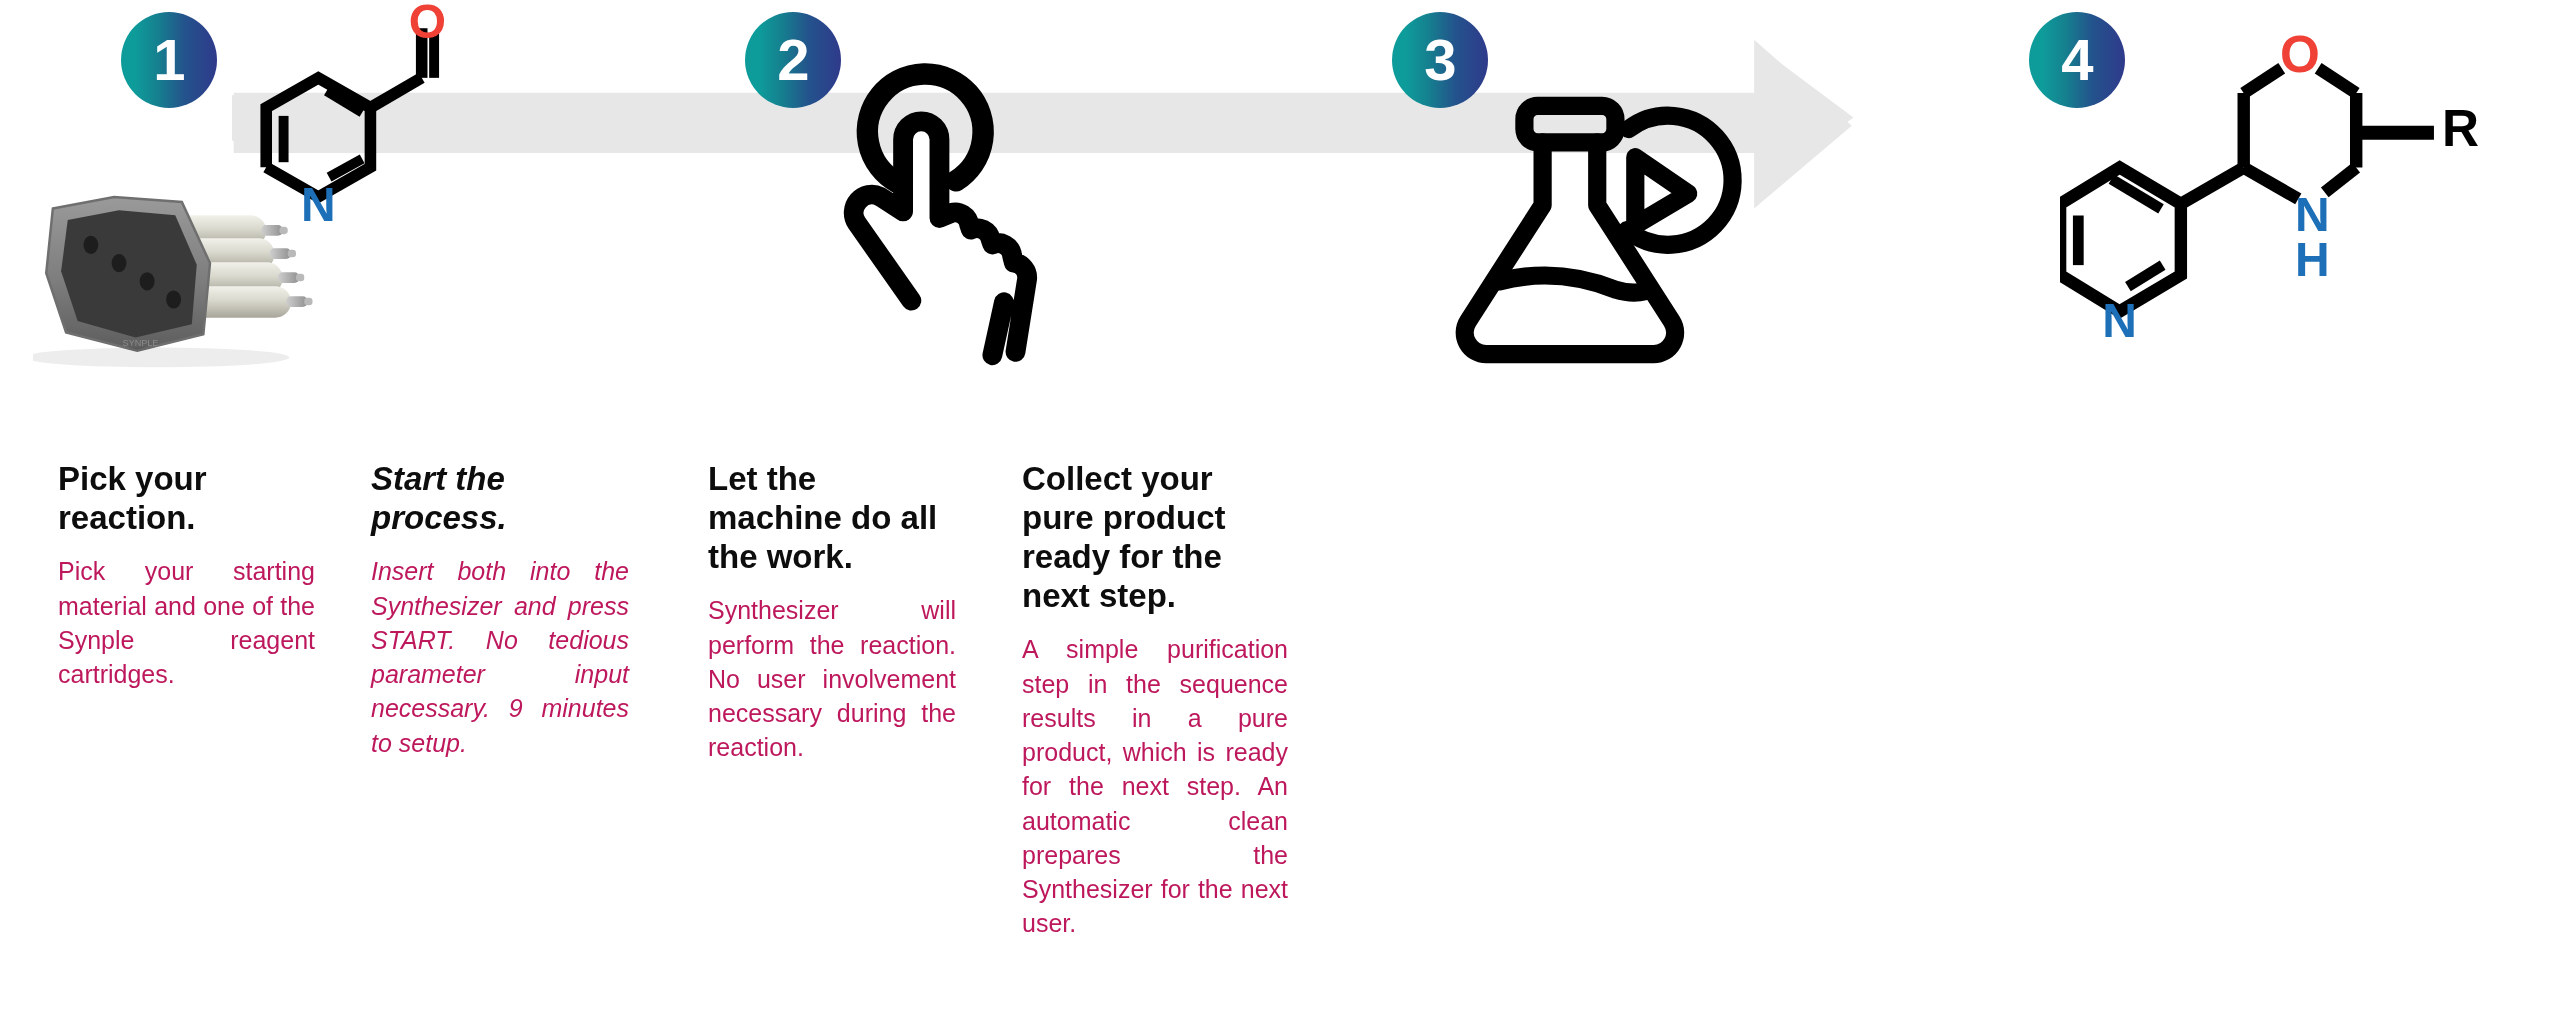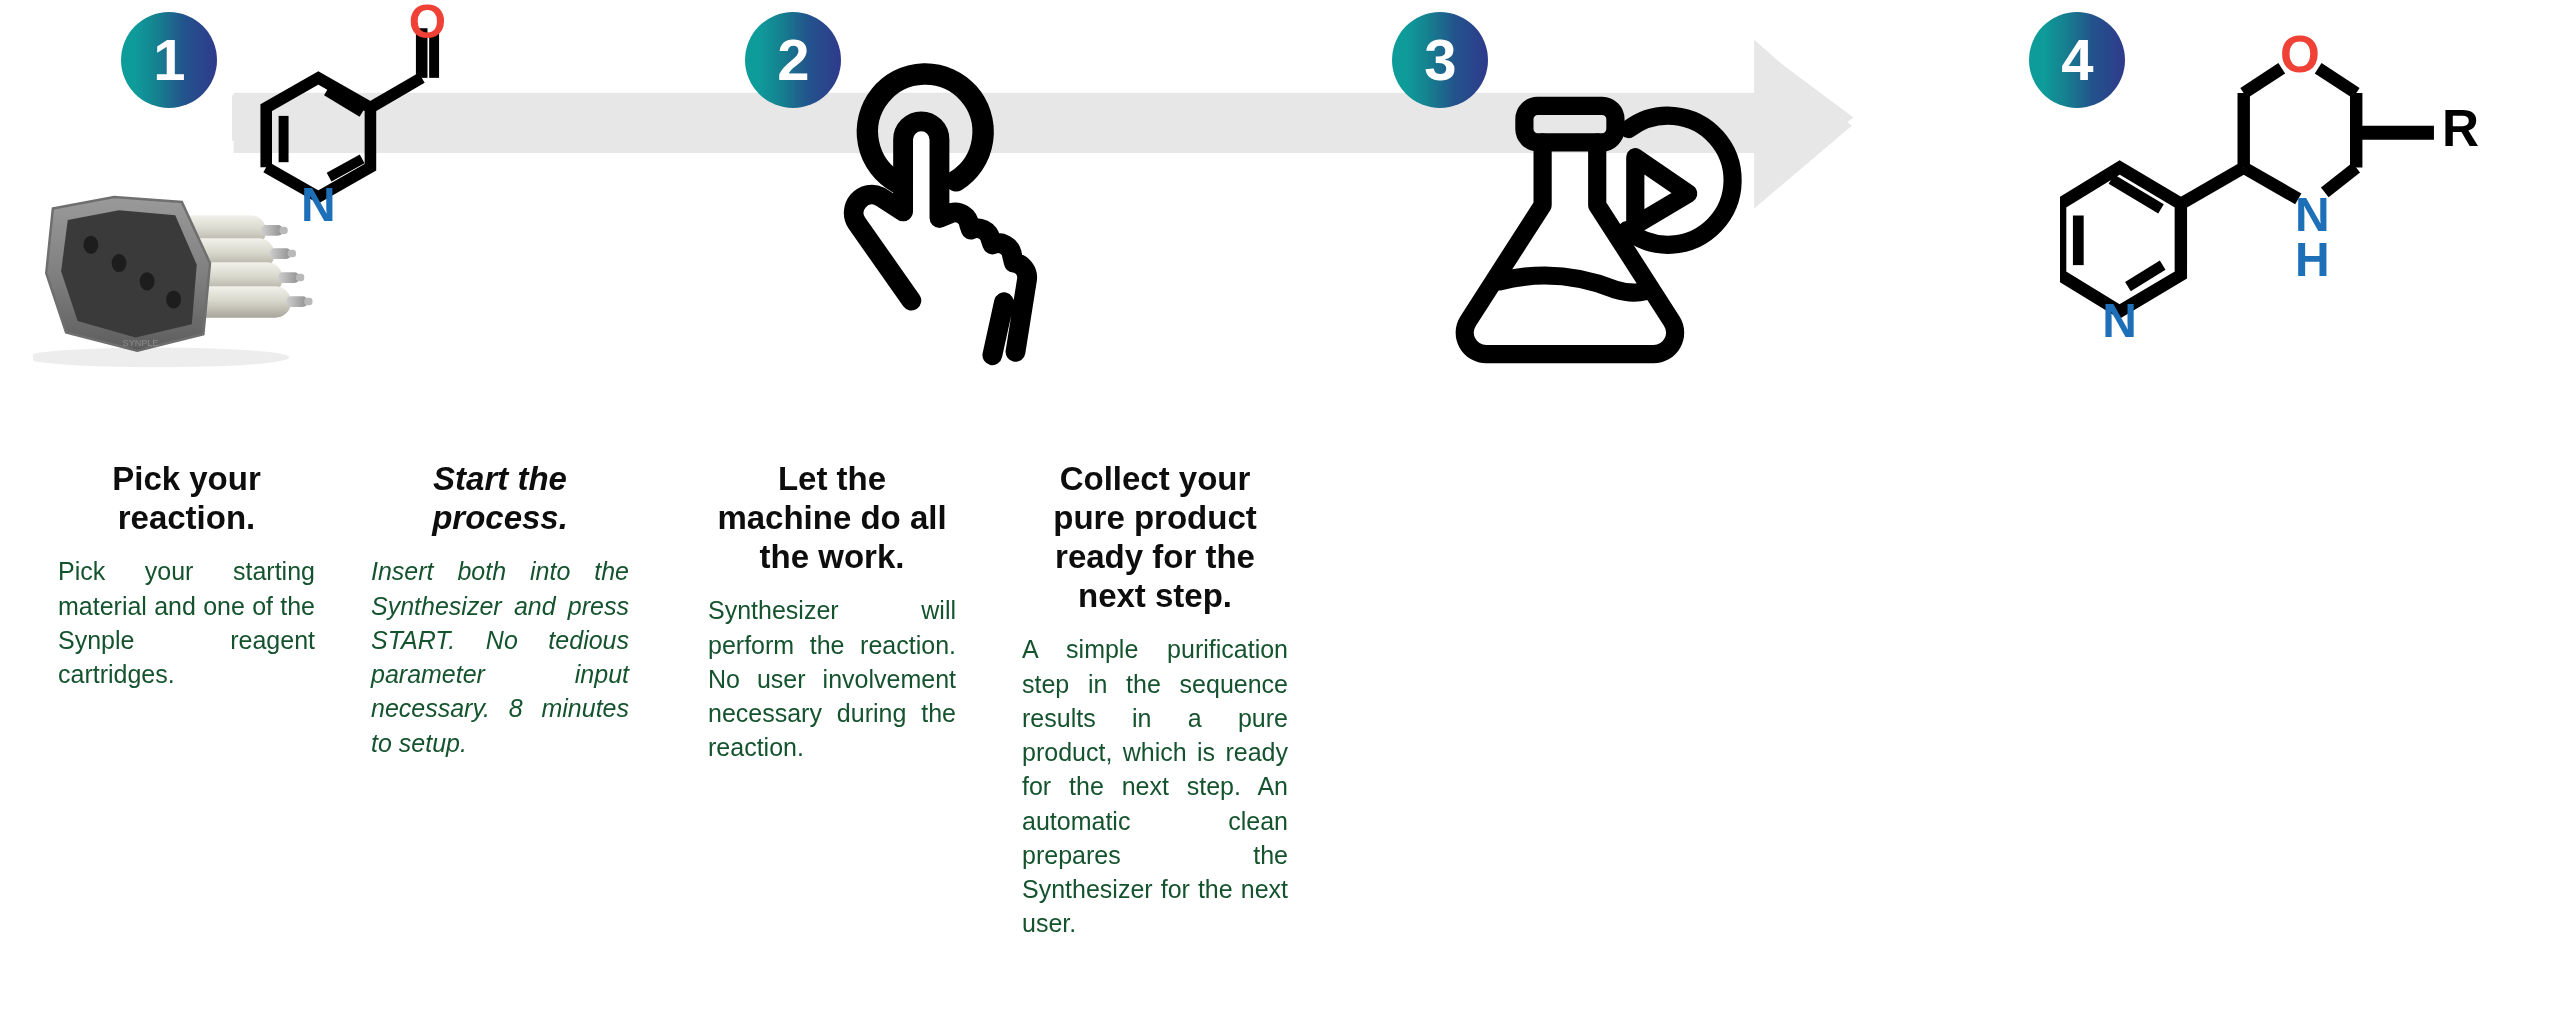--- a/index.html
+++ b/index.html
@@ -40,24 +40,23 @@
   
   .art{position:absolute;top:0;height:414px;}
 
   
   .txt{position:absolute;top:0;left:0;width:2576px;height:1020px;}
   .tb{position:absolute;}
   .tb .hd{
     font-size:33px;font-weight:bold;color:#0d0d0d;
     line-height:1.18;margin:0 0 16.5px 0;
     font-stretch:condensed;
-    text-align:center;
   }
   .tb .bd{
-    font-size:25px;color:#14532d;line-height:1.37;
+    font-size:25px;color:#be185d;line-height:1.37;
     text-align:justify;text-justify:inter-word;margin:0;
     font-stretch:condensed;
   }
   .tb-1{left:58px;  top:460px; width:257px;}
   .tb-2{left:371px; top:460px; width:258px;}
   .tb-3{left:708px; top:460px; width:248px;}
   .tb-4{left:1022px;top:460px; width:266px;}
 </style>
 </head>
 <body>
@@ -230,21 +229,21 @@
 
   <div class="txt">
 
     <div class="tb tb-1" style="width: 257px;">
       <p class="hd">Pick your reaction.</p>
       <p class="bd">Pick your starting material and one of the Synple reagent cartridges.</p>
     </div>
 
     <div class="tb tb-2" style="width: 258px; font-style: italic;">
       <p class="hd">Start the process.</p>
-      <p class="bd">Insert both into the Synthesizer and press START. No tedious parameter input necessary. 8 minutes to setup.</p>
+      <p class="bd">Insert both into the Synthesizer and press START. No tedious parameter input necessary. 9 minutes to setup.</p>
     </div>
 
     <div class="tb tb-4" style="width: 266px;">
       <p class="hd">Collect your pure product ready for the next step.</p>
       <p class="bd">A simple purification step in the sequence results in a pure product, which is ready for the next step. An automatic clean prepares the Synthesizer for the next user.</p>
     </div>
 
     <div class="tb tb-3" style="width: 248px;">
       <p class="hd">Let the machine do all the work.</p>
       <p class="bd">Synthesizer will perform the reaction. No user involvement necessary during the reaction.</p>

